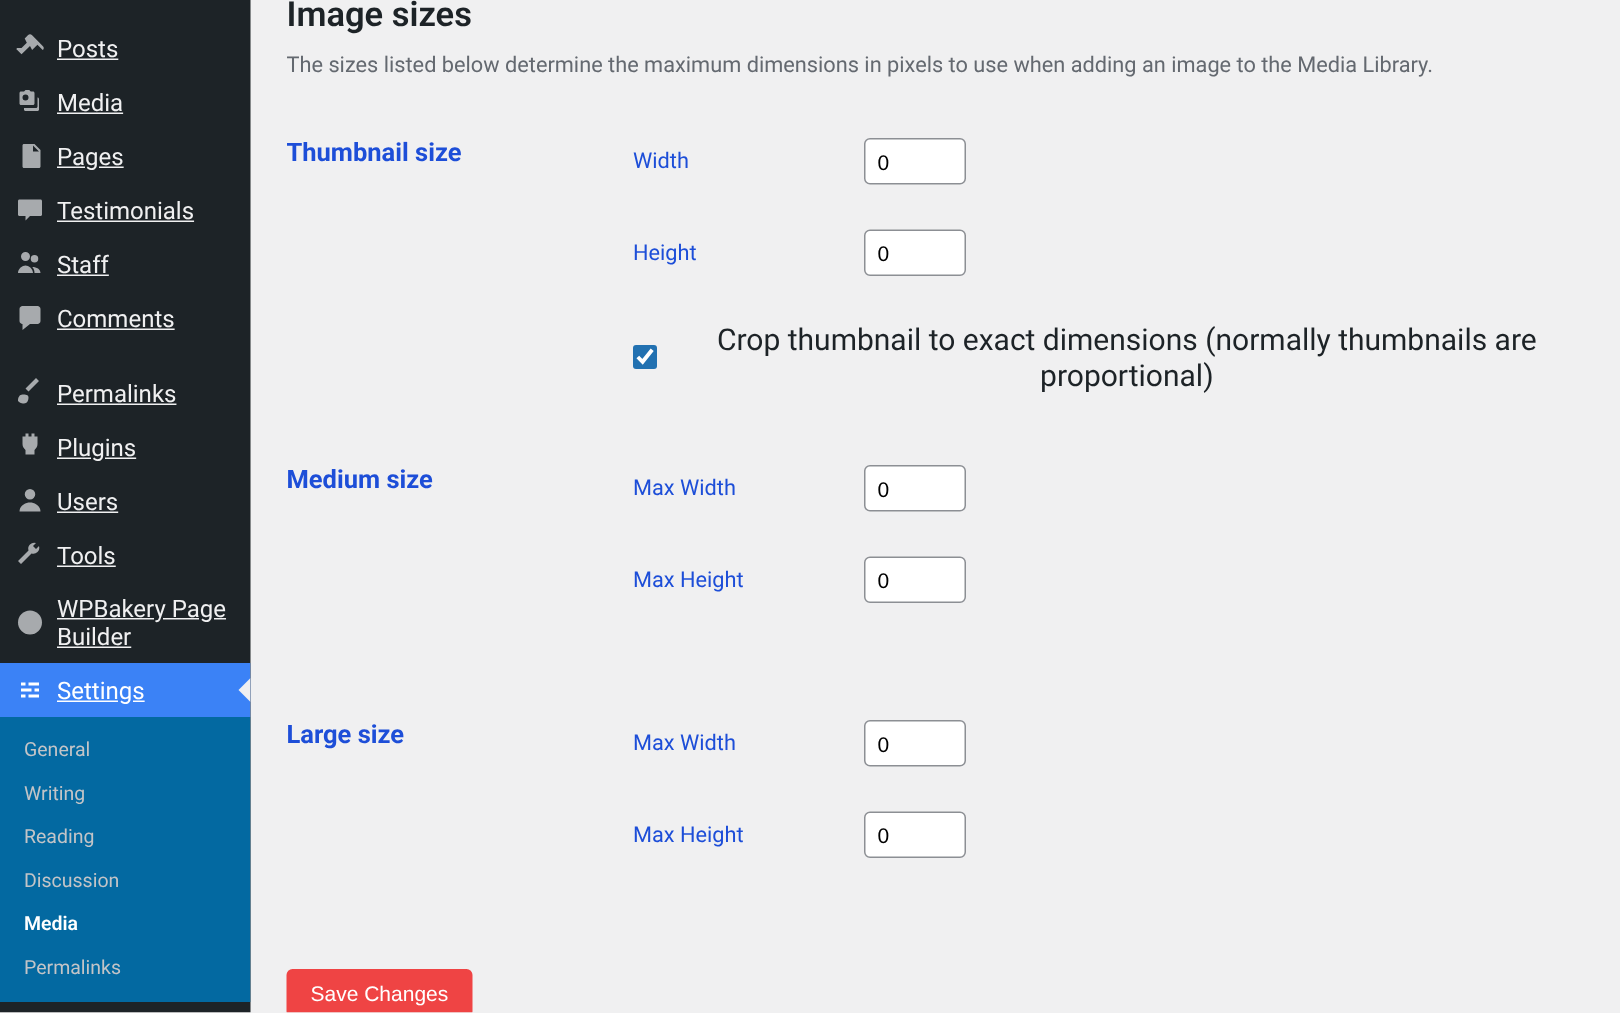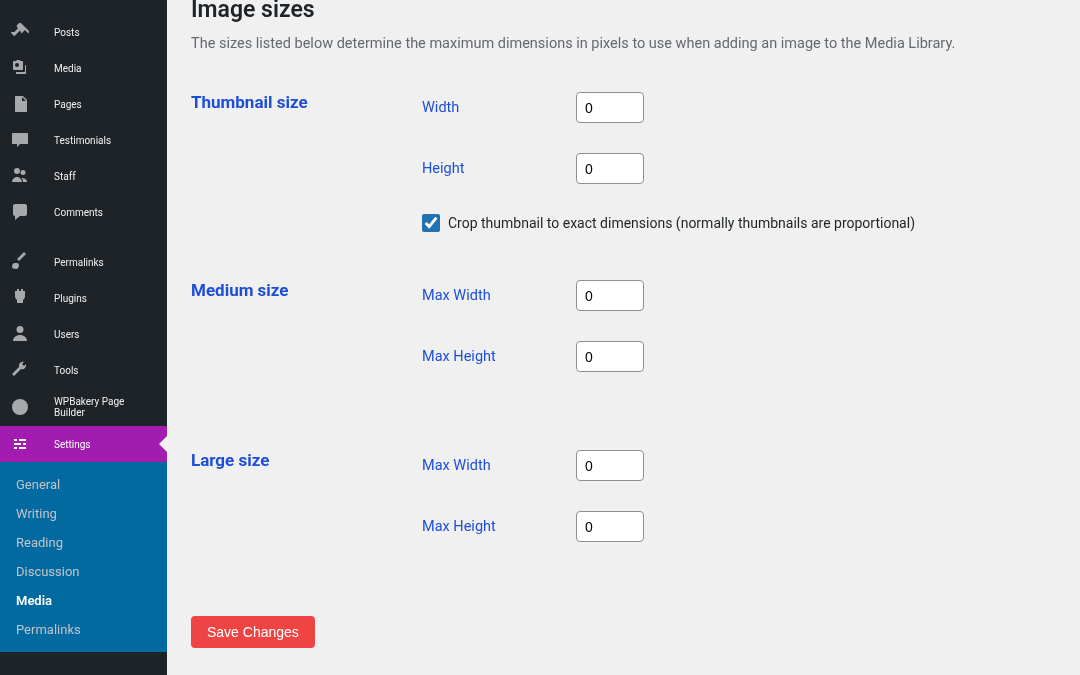--- a/index.html
+++ b/index.html
@@ -17,35 +17,36 @@
     height: 100%;
     overflow: hidden;
     flex-shrink: 0;
     padding-top: 14px;
   }
   .menu-item {
     display: flex;
     align-items: center;
     padding: 8px 10px;
     color: #f0f0f1;
-    font-size: 10px;
+    font-size: 16px;
     cursor: pointer;
-    gap: 24px;
+    gap: 8px;
+    text-decoration: underline;
   }
   .menu-item .icon {
     width: 20px;
     height: 20px;
     display: flex;
     align-items: center;
     justify-content: center;
     flex-shrink: 0;
   }
   .menu-item svg { fill: #a7aaad; width: 20px; height: 20px; }
   .menu-item.active {
-    background: #a21caf;
+    background: #3b82f6;
     color: #fff;
     position: relative;
   }
   .menu-item.active svg { fill: #fff; }
   .menu-item.active::after {
     content: '';
     position: absolute;
     right: 0;
     top: 50%;
     transform: translateY(-50%);
@@ -123,22 +124,23 @@
     gap: 8px;
     margin-bottom: 30px;
   }
   .checkbox {
     width: 18px;
     height: 18px;
     accent-color: #2271b1;
     cursor: pointer;
   }
   .checkbox-label {
-    font-size: 14px;
+    font-size: 20px;
     color: #1d2327;
+    text-align: center;
   }
   .save-button {
     background: #ef4444;
     color: #fff;
     border: none;
     padding: 8px 16px;
     font-size: 14px;
     border-radius: 4px;
     cursor: pointer;
     margin-top: 26px;

